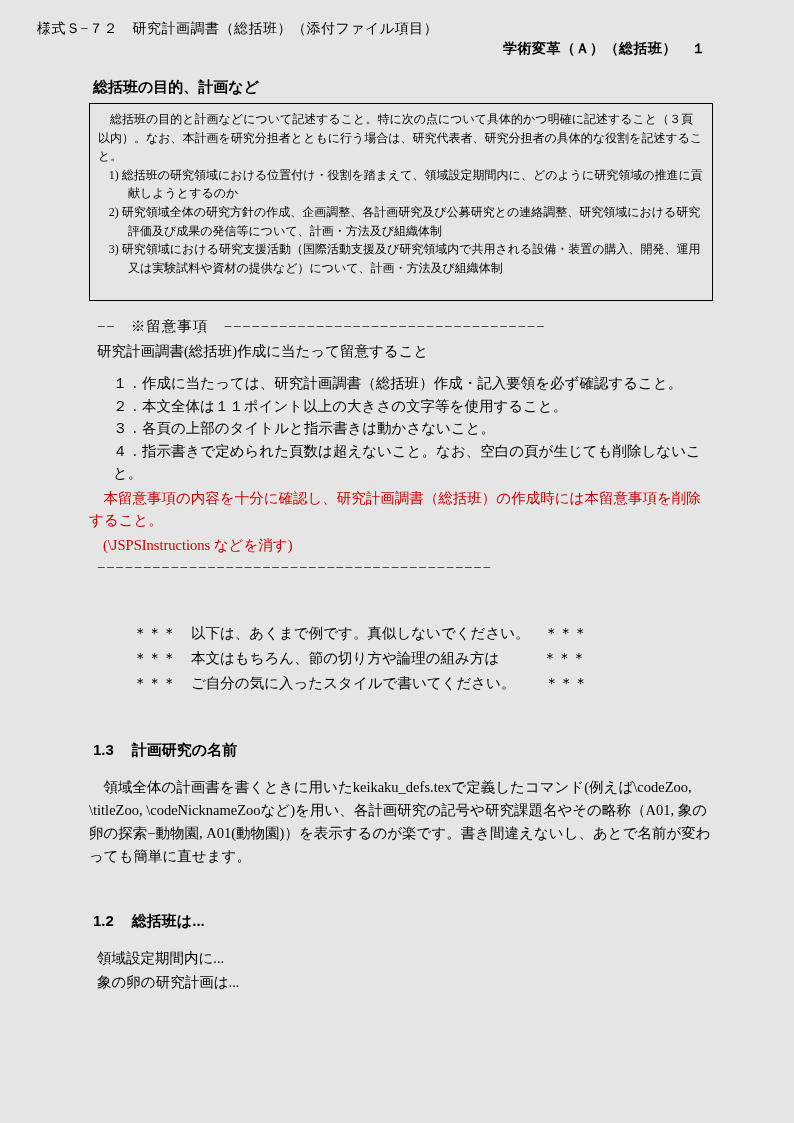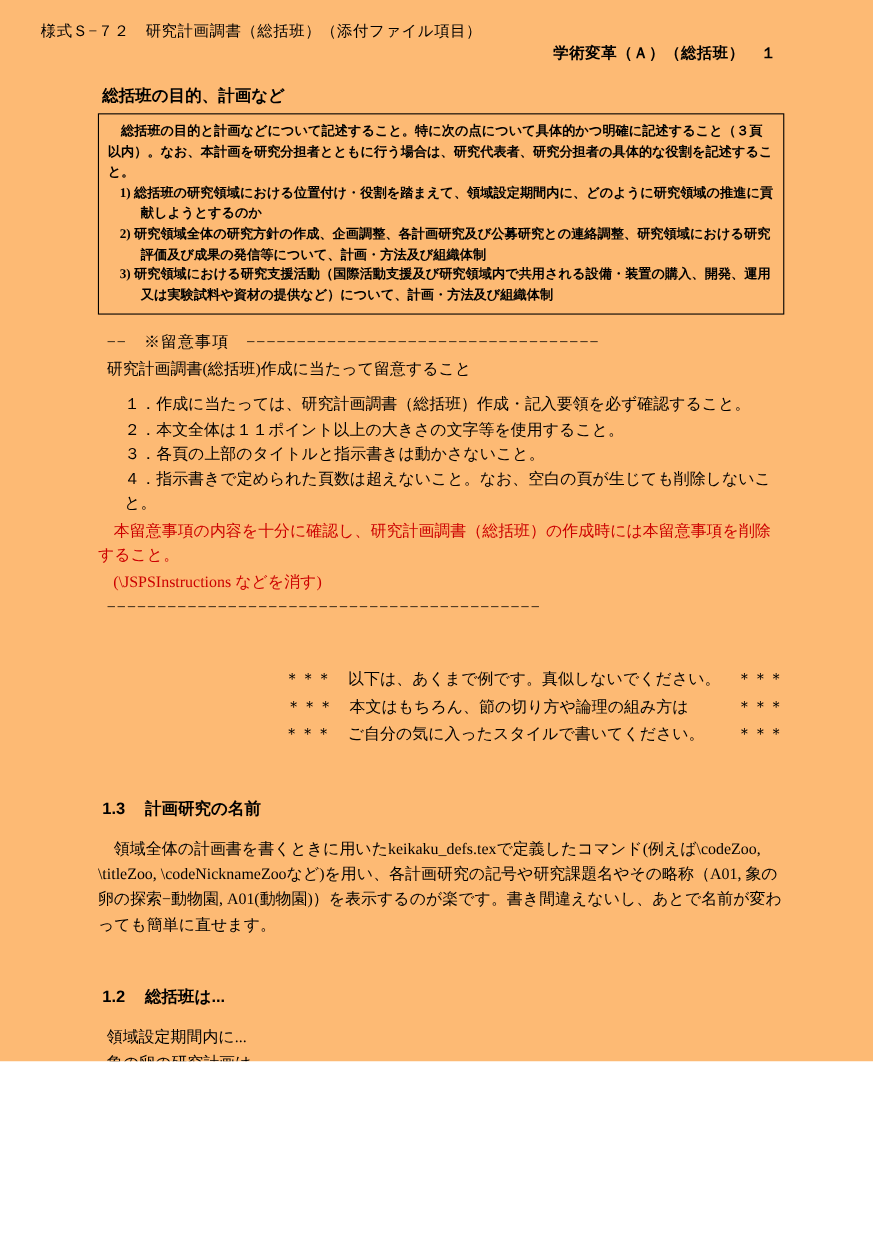--- a/index.html
+++ b/index.html
@@ -3,22 +3,22 @@
 <meta charset="utf-8">
 <style>
   html, body {
     margin: 0;
     padding: 0;
     background: #ffffff;
   }
   .page {
     position: relative;
     width: 794px;
-    height: 965px;
-    background: #fdba74;
+    height: 1123px;
+    background: #e5e5e5;
     color: #000000;
     font-family: "Liberation Serif", "DejaVu Serif", serif;
     overflow: hidden;
     box-sizing: border-box;
   }
   .header-left {
     position: absolute;
     top: 20px;
     left: 37px;
     font-size: 14px;
@@ -39,25 +39,24 @@
     width: 624px;
   }
   .section-title {
     font-family: "Liberation Sans", "DejaVu Sans", sans-serif;
     font-weight: bold;
     font-size: 15px;
     margin: 0 0 6px 4px;
   }
   .instruction-box {
     border: 1.5px solid #000000;
-    padding: 6px 8px 8px 8px;
+    padding: 6px 8px 23px 8px;
     font-size: 12px;
     line-height: 1.55;
     box-sizing: border-box;
-    font-weight: bold;
   }
   .instruction-box p {
     margin: 0;
     text-indent: 1em;
   }
   .instruction-box .ib-item {
     margin: 0;
     padding-left: 2.5em;
     text-indent: -1.6em;
   }
@@ -85,24 +84,23 @@
     margin: 2px 0 0 0;
     text-indent: 1em;
   }
   .warning2 {
     margin: 2px 0 0 14px;
   }
   .dash-bottom {
     margin: 4px 0 0 8px;
   }
   .example-block {
-    margin: 42px 0 0 111px;
+    margin: 42px 0 0 44px;
     font-size: 14.5px;
     line-height: 1.75;
-    text-align: right;
   }
   .example-block p {
     margin: 0;
     white-space: pre;
   }
   .sub-heading {
     font-family: "Liberation Sans", "DejaVu Sans", sans-serif;
     font-weight: bold;
     font-size: 15px;
     margin: 44px 0 16px 4px;

